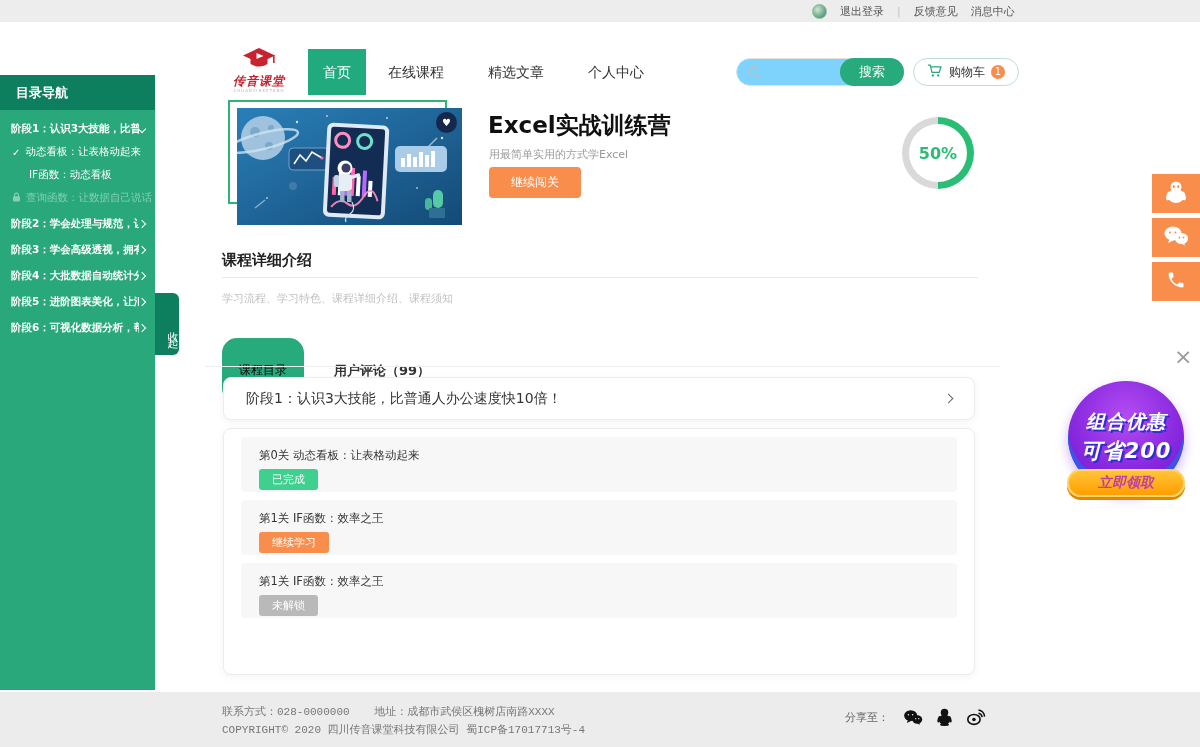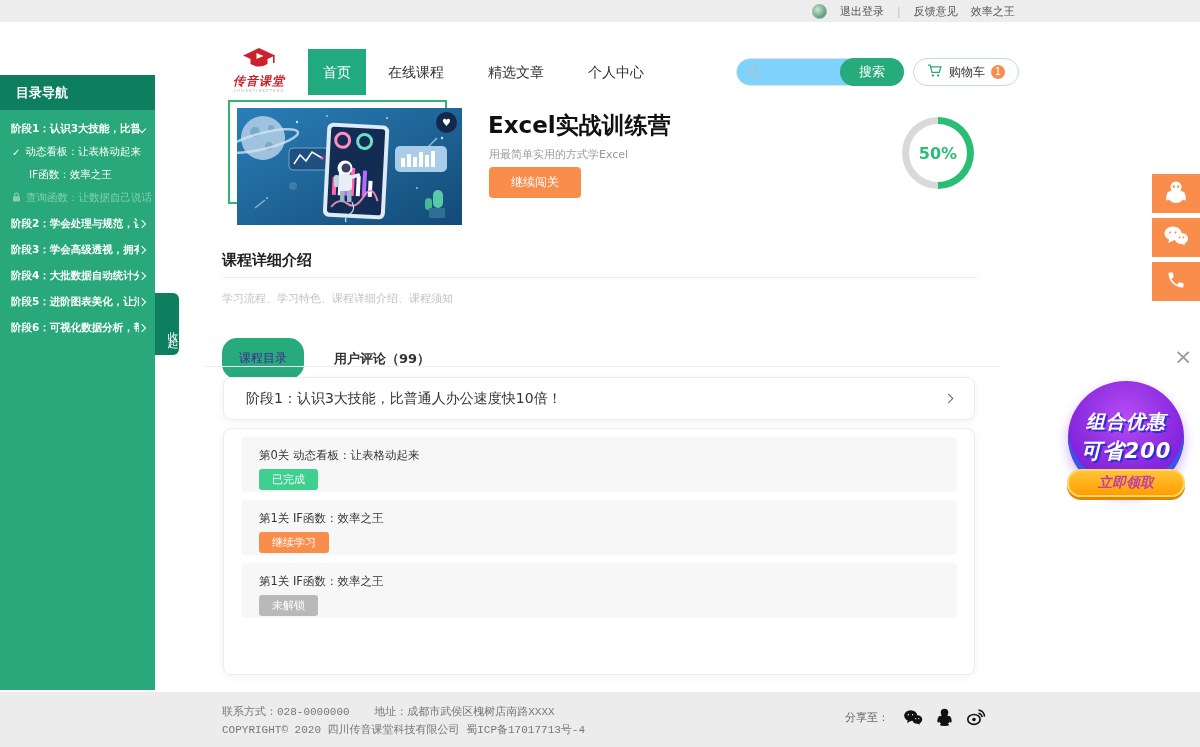--- a/index.html
+++ b/index.html
@@ -50,21 +50,21 @@
   .course-sub { position:absolute; left:489px; top:147px; font-size:11px; color:#9a9a9a; }
   .continue-btn { position:absolute; left:489px; top:167px; background:#f98d4b; color:#fff; font-size:12px; padding:7px 22px; border:none; border-radius:4px; cursor:pointer; }
   .progress { position:absolute; left:902px; top:117px; width:72px; height:72px; border-radius:50%; background:conic-gradient(#2abd74 0 50%, #d9d9d9 50% 100%); }
   .progress-inner { position:absolute; inset:7px; border-radius:50%; background:#fff; display:flex; align-items:center; justify-content:center; font-size:16px; font-weight:bold; color:#2abd74; }
 
   
   .detail-heading { position:absolute; left:222px; top:251px; font-size:15px; font-weight:bold; color:#222; }
   .hr1 { position:absolute; left:222px; top:277px; width:756px; height:1px; background:#ebebeb; }
   .detail-meta { position:absolute; left:222px; top:291px; font-size:11px; color:#c2c2c2; }
   .tabs { position:absolute; left:222px; top:338px; display:flex; align-items:center; gap:30px; }
-  .tab-pill { background:#27aa7c; color:#4c1d95; font-size:12px; padding:12px 17px; border-radius:15px; cursor:pointer; }
+  .tab-pill { background:#27aa7c; color:#000000; font-size:12px; padding:24px 17px; border-radius:15px; cursor:pointer; }
   .tab-plain { font-size:13px; color:#333; font-weight:600; cursor:pointer; }
   .hr2 { position:absolute; left:205px; top:366px; width:795px; height:1px; background:#eeeeee; }
 
   
   .stage-card { position:absolute; left:223px; width:752px; background:#fff; border:1px solid #ececec; border-radius:8px; box-shadow:0 2px 8px rgba(0,0,0,0.05); }
   .card1 { top:377px; height:43px; display:flex; align-items:center; justify-content:space-between; padding:0 22px; cursor:pointer; }
   .card2 { top:428px; height:247px; }
   .stage-title { font-size:14px; color:#333; font-weight:500; }
   .achev { width:7px; height:7px; border-right:1.5px solid #666; border-bottom:1.5px solid #666; display:inline-block; }
   .achev.r { transform:rotate(-45deg); }
@@ -105,21 +105,21 @@
 <body>
 
 <div class="page">
 
   <div class="topbar">
     <div class="topbar-inner">
       <span class="avatar"></span>
       <span class="topbar-link">退出登录</span>
       <span class="topbar-div">|</span>
       <span class="topbar-link">反馈意见</span>
-      <span class="topbar-link">效率之王</span>
+      <span class="topbar-link">消息中心</span>
     </div>
   </div>
 
   <div class="header">
     <div class="logo">
       <span>
         <svg width="36" height="24" viewBox="0 0 36 24">
           <path d="M18 1 L34 8.5 L18 16 L2 8.5 Z" fill="#c9222e"></path>
           <path d="M9.5 11.5 v5.5 q8.5 5 17 0 v-5.5 l-8.5 4 z" fill="#c9222e"></path>
           <path d="M15.5 6 l7 3 -7 3 z" fill="#fff"></path>
@@ -162,21 +162,21 @@
     <div class="sidebar-header">目录导航</div>
     <div class="side-stage">
       <span class="lbl">阶段1：认识3大技能，比普通人...</span>
       <span class="chev d"></span>
     </div>
     <div class="side-sub">
       <span class="chk">✓</span>
       <span>动态看板：让表格动起来</span>
     </div>
     <div class="side-sub indent">
-      <span>IF函数：效率之王</span>
+      <span>IF函数：动态看板</span>
     </div>
     <div class="side-sub locked">
       <span>
         <svg width="9" height="10" viewBox="0 0 9 10">
             <rect x="1" y="4.2" width="7" height="5.2" rx="1" fill="rgba(255,255,255,0.45)"></rect>
             <path d="M2.6 4.2 V3 a1.9 1.9 0 0 1 3.8 0 v1.2" stroke="rgba(255,255,255,0.45)" stroke-width="1.1" fill="none"></path>
           </svg>
       </span>
       <span>查询函数：让数据自己说话</span>
     </div>

